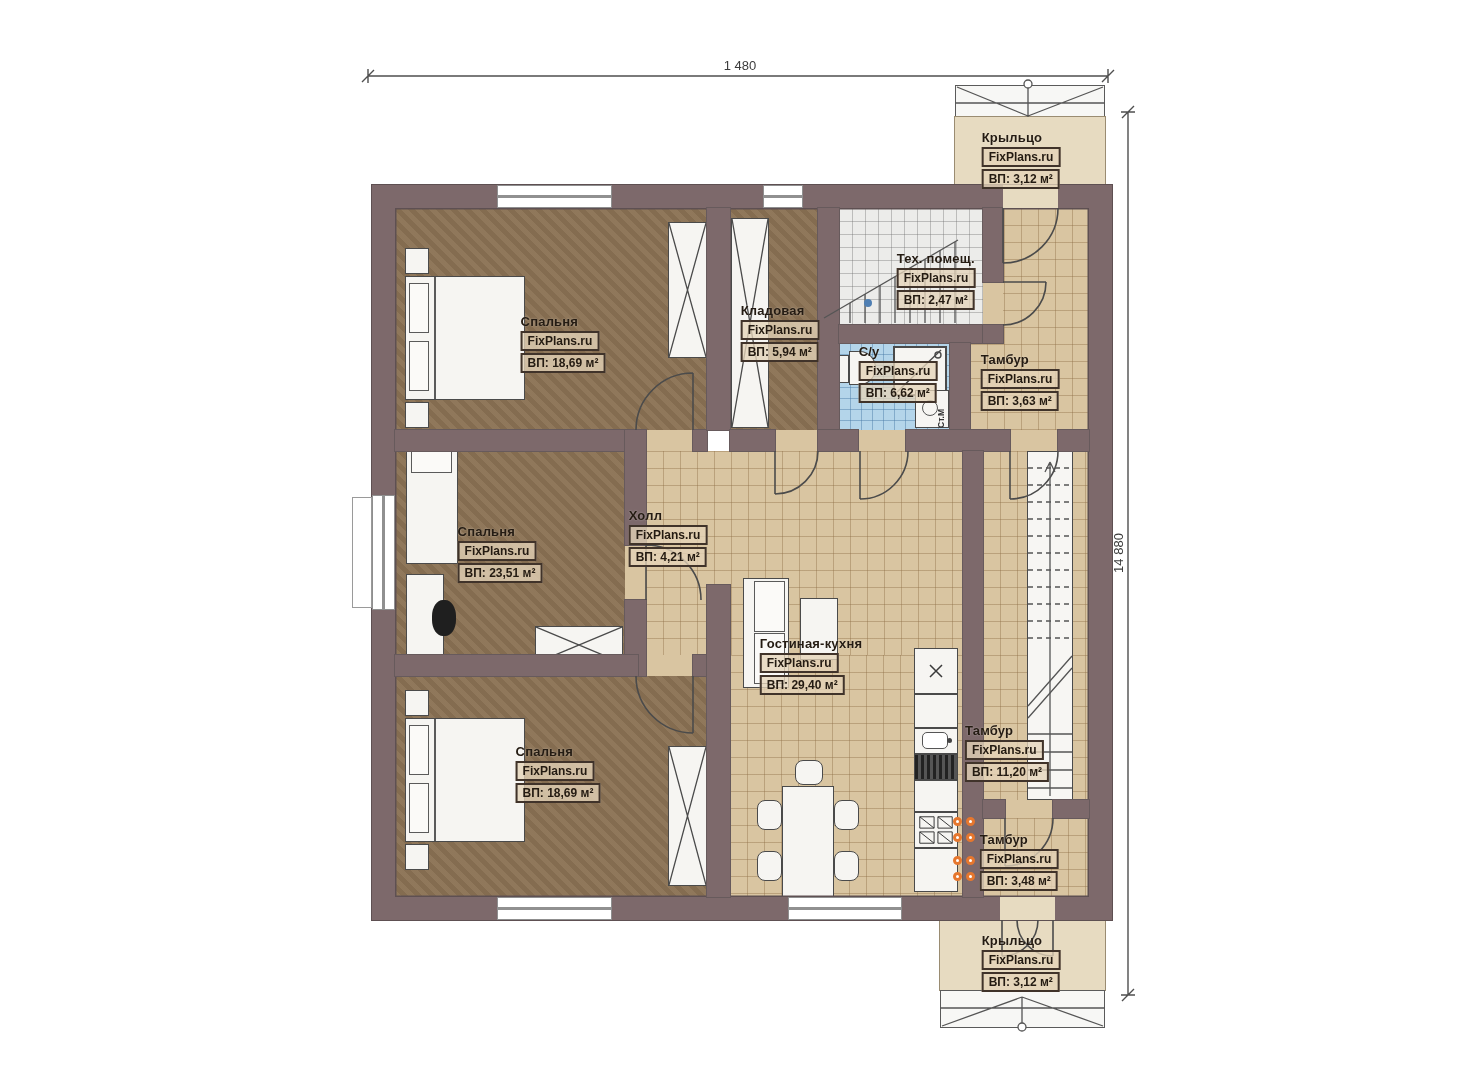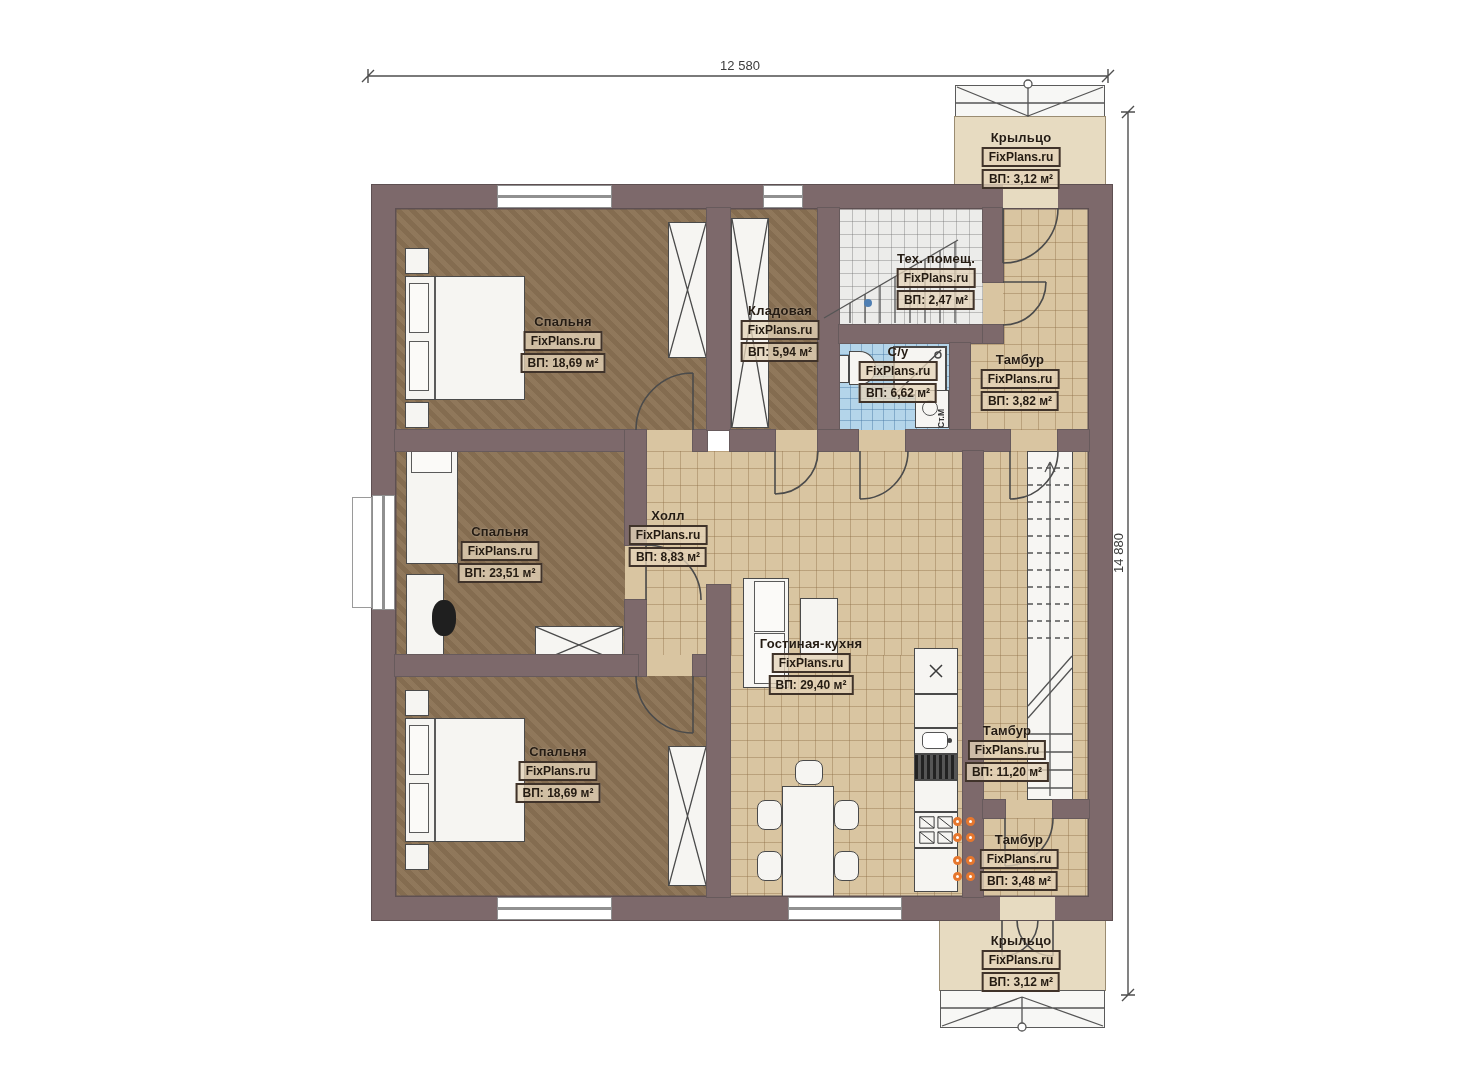--- a/index.html
+++ b/index.html
@@ -18,21 +18,21 @@
 .wallbox{position:absolute;border:23px solid #7d696b;outline:1.5px solid #5e5052;box-shadow:inset 0 0 0 1.5px #5e5052;z-index:10;background:transparent}
 .wall{position:absolute;background:#7d696b;box-shadow:0 0 0 1px #675a5c;z-index:10}
 .furn{position:absolute;background:#f6f5f2;border:1.5px solid #4a4a4a;z-index:6}
 .furn-inner{position:absolute;background:#fbfaf8;border:1.2px solid #5a5a5a}
 .stair{position:absolute;background:#f7f6f3;border:1.5px solid #4a4a4a;z-index:6}
 .win{position:absolute;border:1.5px solid #8f8f8f;z-index:12}
 .win-h{background:linear-gradient(to bottom,#fff 42%,#909090 42%,#909090 58%,#fff 58%)}
 .win-v{background:linear-gradient(to right,#fff 42%,#909090 42%,#909090 58%,#fff 58%)}
 .sill{position:absolute;background:#fff;border:1px solid #9a9a9a;z-index:11}
 .overlay{position:absolute;left:0;top:0;z-index:15;pointer-events:none}
-.label{position:absolute;transform:translateX(-50%);text-align:center;z-index:30;color:#241b12;white-space:nowrap}
+.label{position:absolute;transform:translateX(-50%);z-index:30;color:#241b12;white-space:nowrap}
 .label .rn{font-weight:bold;font-size:13px;letter-spacing:.2px;text-shadow:0 0 2px rgba(255,255,255,.4)}
 .label .bx{display:inline-block;border:2px solid #40332a;background:rgba(228,212,184,.78);font-weight:bold;font-size:12px;padding:0 5px;line-height:16px;margin-top:2px;color:#241b12}
 .dimtext{position:absolute;font-size:13px;color:#3c3c3c;z-index:30;white-space:nowrap}
 .odot{position:absolute;width:9px;height:9px;border-radius:50%;background:#fff;border:3px solid #e6772e;z-index:16}
 .stm{position:absolute;z-index:8;font-size:8.5px;font-weight:bold;color:#333;writing-mode:vertical-rl;transform:rotate(180deg)}
 .xline{width:100%;height:100%;display:block}
 </style>
 </head>
 <body>
 
@@ -252,26 +252,26 @@
     <div><span class="bx">ВП: 2,47 м²</span></div>
   </div>
   <div class="label" style="left:898px;top:344px">
     <div class="rn">С/у</div>
     <div><span class="bx">FixPlans.ru</span></div>
     <div><span class="bx">ВП: 6,62 м²</span></div>
   </div>
   <div class="label" style="left:1020px;top:352px">
     <div class="rn">Тамбур</div>
     <div><span class="bx">FixPlans.ru</span></div>
-    <div><span class="bx">ВП: 3,82 м²</span></div>
+    <div><span class="bx">ВП: 3,63 м²</span></div>
   </div>
   <div class="label" style="left:668px;top:508px">
     <div class="rn">Холл</div>
     <div><span class="bx">FixPlans.ru</span></div>
-    <div><span class="bx">ВП: 8,83 м²</span></div>
+    <div><span class="bx">ВП: 4,21 м²</span></div>
   </div>
   <div class="label" style="left:500px;top:524px">
     <div class="rn">Спальня</div>
     <div><span class="bx">FixPlans.ru</span></div>
     <div><span class="bx">ВП: 23,51 м²</span></div>
   </div>
   <div class="label" style="left:811px;top:636px">
     <div class="rn">Гостиная-кухня</div>
     <div><span class="bx">FixPlans.ru</span></div>
     <div><span class="bx">ВП: 29,40 м²</span></div>
@@ -295,16 +295,16 @@
     <div class="rn">Крыльцо</div>
     <div><span class="bx">FixPlans.ru</span></div>
     <div><span class="bx">ВП: 3,12 м²</span></div>
   </div>
   <div class="label" style="left:1021px;top:933px">
     <div class="rn">Крыльцо</div>
     <div><span class="bx">FixPlans.ru</span></div>
     <div><span class="bx">ВП: 3,12 м²</span></div>
   </div>
 
-  <div class="dimtext" style="left:740px;top:58px;transform:translateX(-50%)">12 580</div>
+  <div class="dimtext" style="left:740px;top:58px;transform:translateX(-50%)">1 480</div>
   <div class="dimtext" style="left:1118px;top:553px;transform:translate(-50%,-50%) rotate(-90deg)">14 880</div>
 
 </div>
 
 </body></html>

